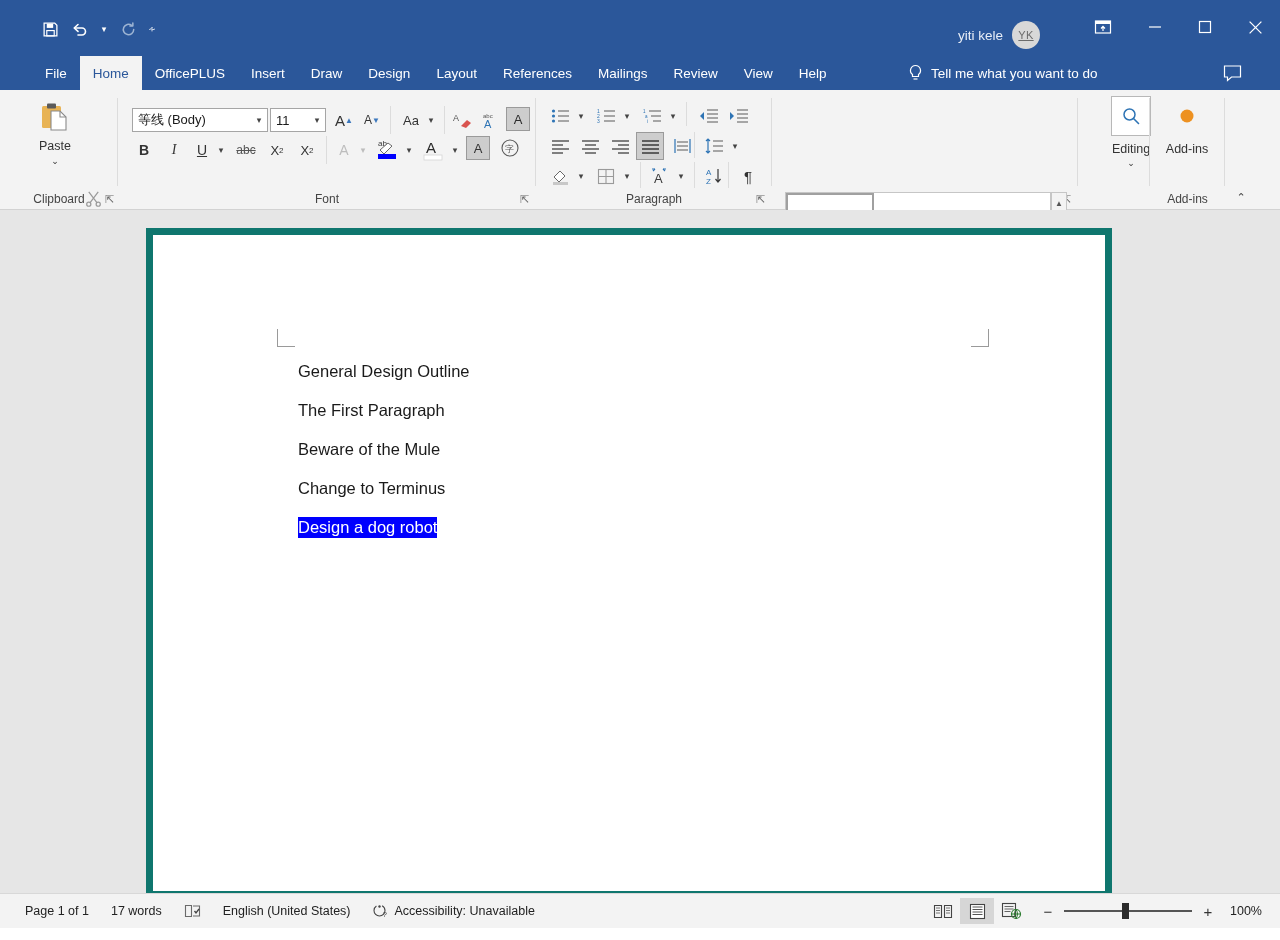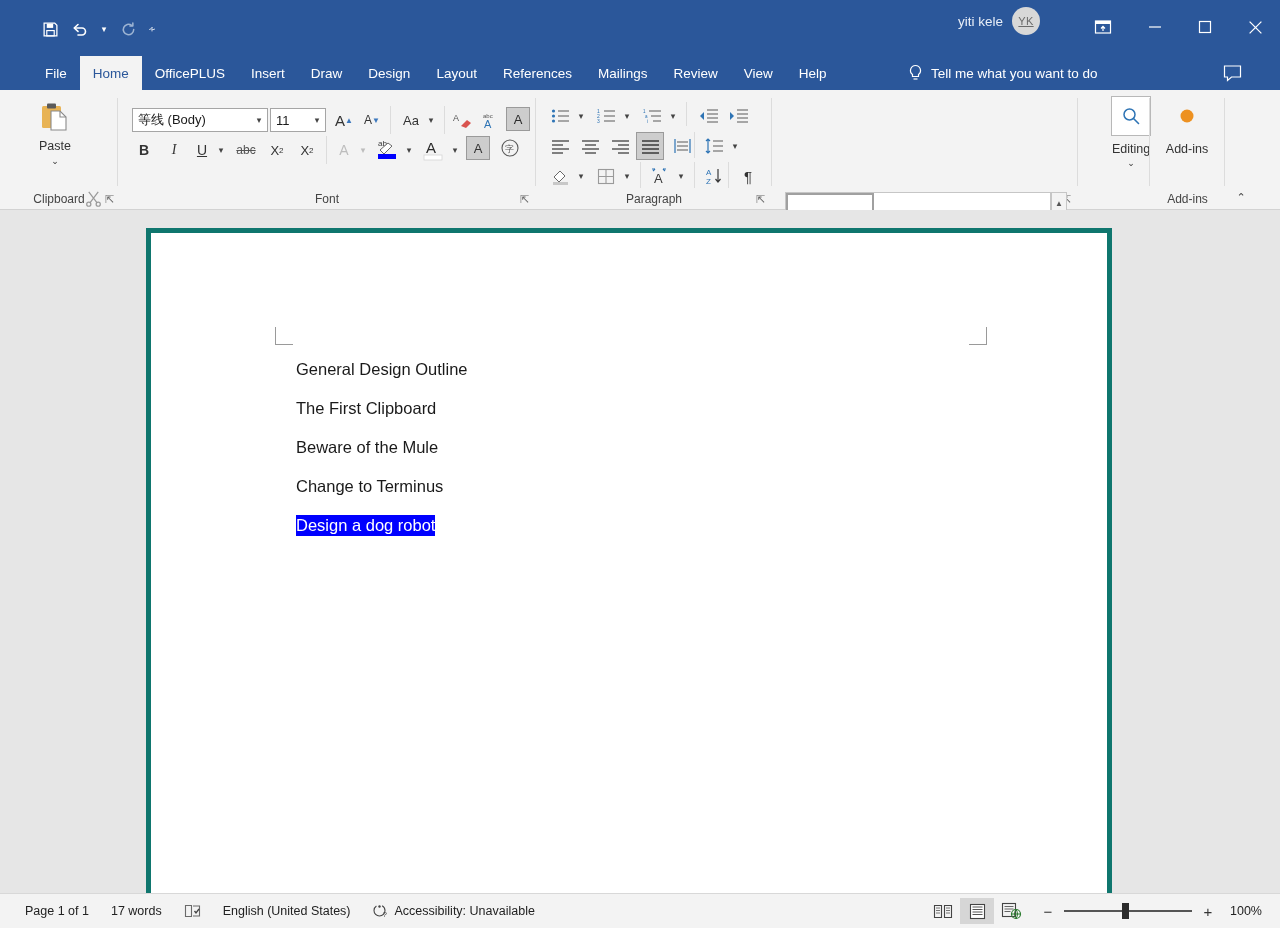--- a/index.html
+++ b/index.html
@@ -26,21 +26,21 @@
     color: #ffffff;
   }
   .qat-btn.dim { color: #9db4d3; }
   .qat-caret { width: 16px; height: 28px; display: flex; align-items: center; justify-content: center; color: #ffffff; font-size: 9px; }
   .title-text {
     position: absolute; left: 0; top: 24px; width: 1280px; text-align: center;
     color: #e8eef7; font-size: 14.5px; letter-spacing: .1px;
     transform: translateY(-50%);
   }
   .acct {
-    position: absolute; right: 240px; top: 7px; display: flex; align-items: center; gap: 9px; text-align: center;
+    position: absolute; right: 240px; top: 21px; display: flex; align-items: center; gap: 9px; text-align: center;
   }
   .acct-name { color: #e8eef7; font-size: 13.5px; }
   .avatar {
     width: 28px; height: 28px; border-radius: 50%; background: #d8d8d8;
     color: #6b6b6b; font-size: 11px; display: flex; align-items: center; justify-content: center;
     letter-spacing: .3px;
     text-decoration: underline;
   }
   .wbtns { position: absolute; right: 0; top: 8px; display: flex; }
   .wbtn { width: 50px; height: 38px; display: flex; align-items: center; justify-content: center; color: #ffffff; }
@@ -134,21 +134,21 @@
   .big-caret { font-size: 9px; color: #333333; margin-top: 2px; }
   .collapse { position: absolute; right: 28px; bottom: 2px; width: 22px; height: 20px; display:flex; align-items:center; justify-content:center; color: #444444; font-size: 11px; }
 
   
   .docarea {
     position: absolute; left: 0; top: 210px; width: 1280px; height: 683px;
     background: #e6e6e6;
   }
   .page {
     position: absolute; left: 146px; top: 18px; width: 966px; height: 670px;
-    background: #ffffff; border: 5px solid #0f766e;
+    background: #ffffff; border: 7px solid #0f766e;
   }
   .mark { position: absolute; width: 18px; height: 18px; }
   .mark.tl { left: 124px; top: 94px; border-left: 1px solid #9a9a9a; border-bottom: 1px solid #9a9a9a; }
   .mark.tr { left: 818px; top: 94px; border-right: 1px solid #9a9a9a; border-bottom: 1px solid #9a9a9a; }
   .doc-lines { position: absolute; left: 145px; top: 126px; width: 700px; }
   .dline {
     font-size: 16.5px; color: #1a1a1a; line-height: 20px; margin-bottom: 19px;
     font-family: "Liberation Sans", sans-serif; white-space: nowrap;
   }
   .dline .selected { background: #0000ff; color: #ffffff; padding: 1px 0 2px 0; }
@@ -565,21 +565,21 @@
 
     <div class="collapse">⌃</div>
   </div>
 
   <div class="docarea">
     <div class="page">
       <div class="mark tl"></div>
       <div class="mark tr"></div>
       <div class="doc-lines">
         <div class="dline"><span>General Design Outline</span></div>
-        <div class="dline"><span>The First Clipboard</span></div>
+        <div class="dline"><span>The First Paragraph</span></div>
         <div class="dline"><span>Beware of the Mule</span></div>
         <div class="dline"><span>Change to Terminus</span></div>
         <div class="dline"><span class="selected">Design a dog robot</span></div>
       </div>
     </div>
 
   </div>
 
   <div class="statusbar">
     <div class="sb-left">

